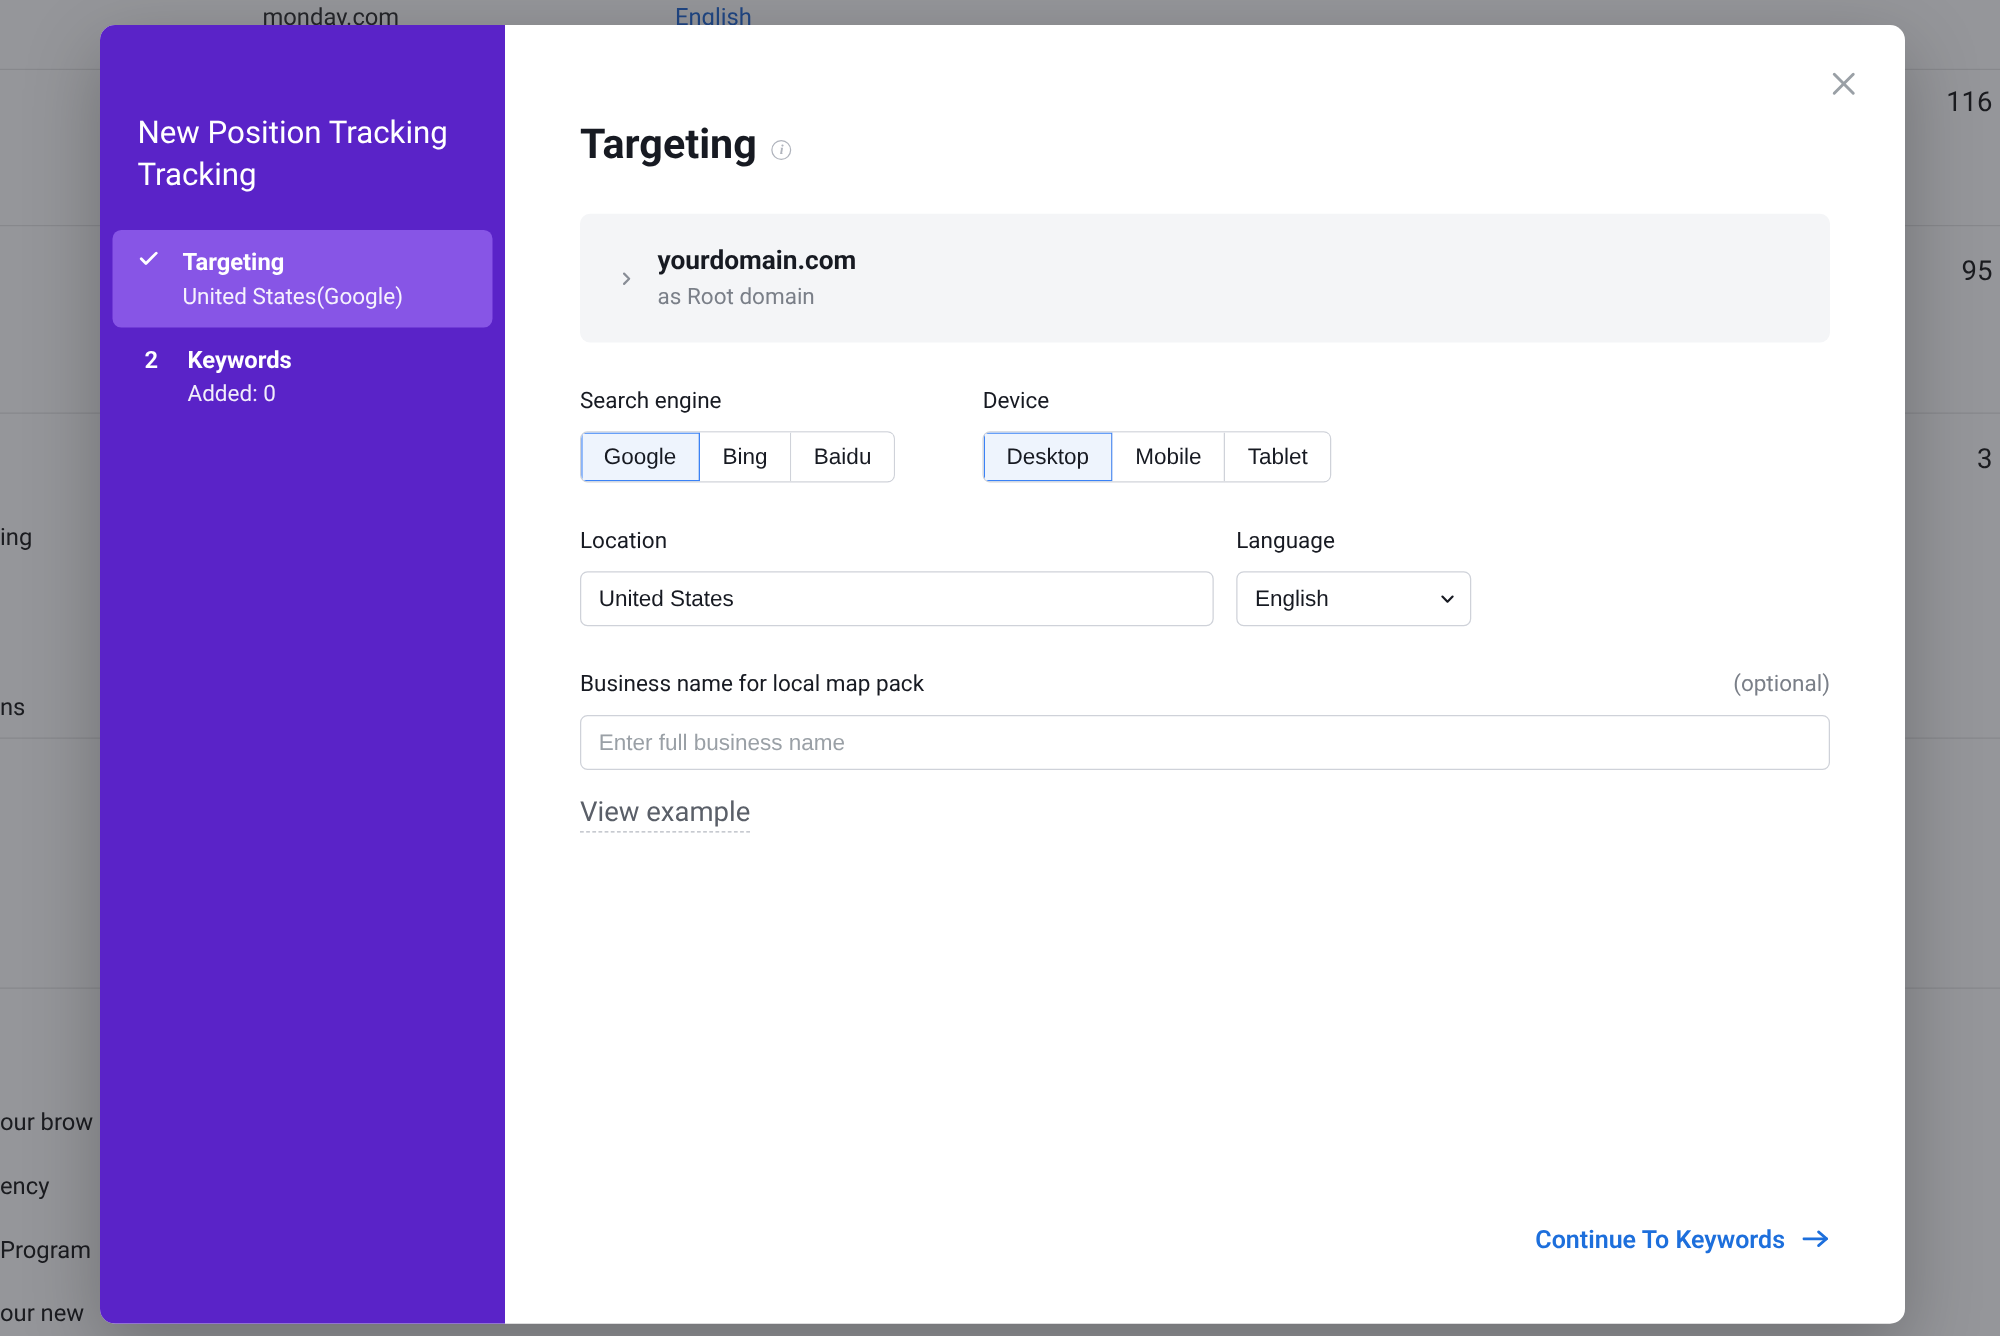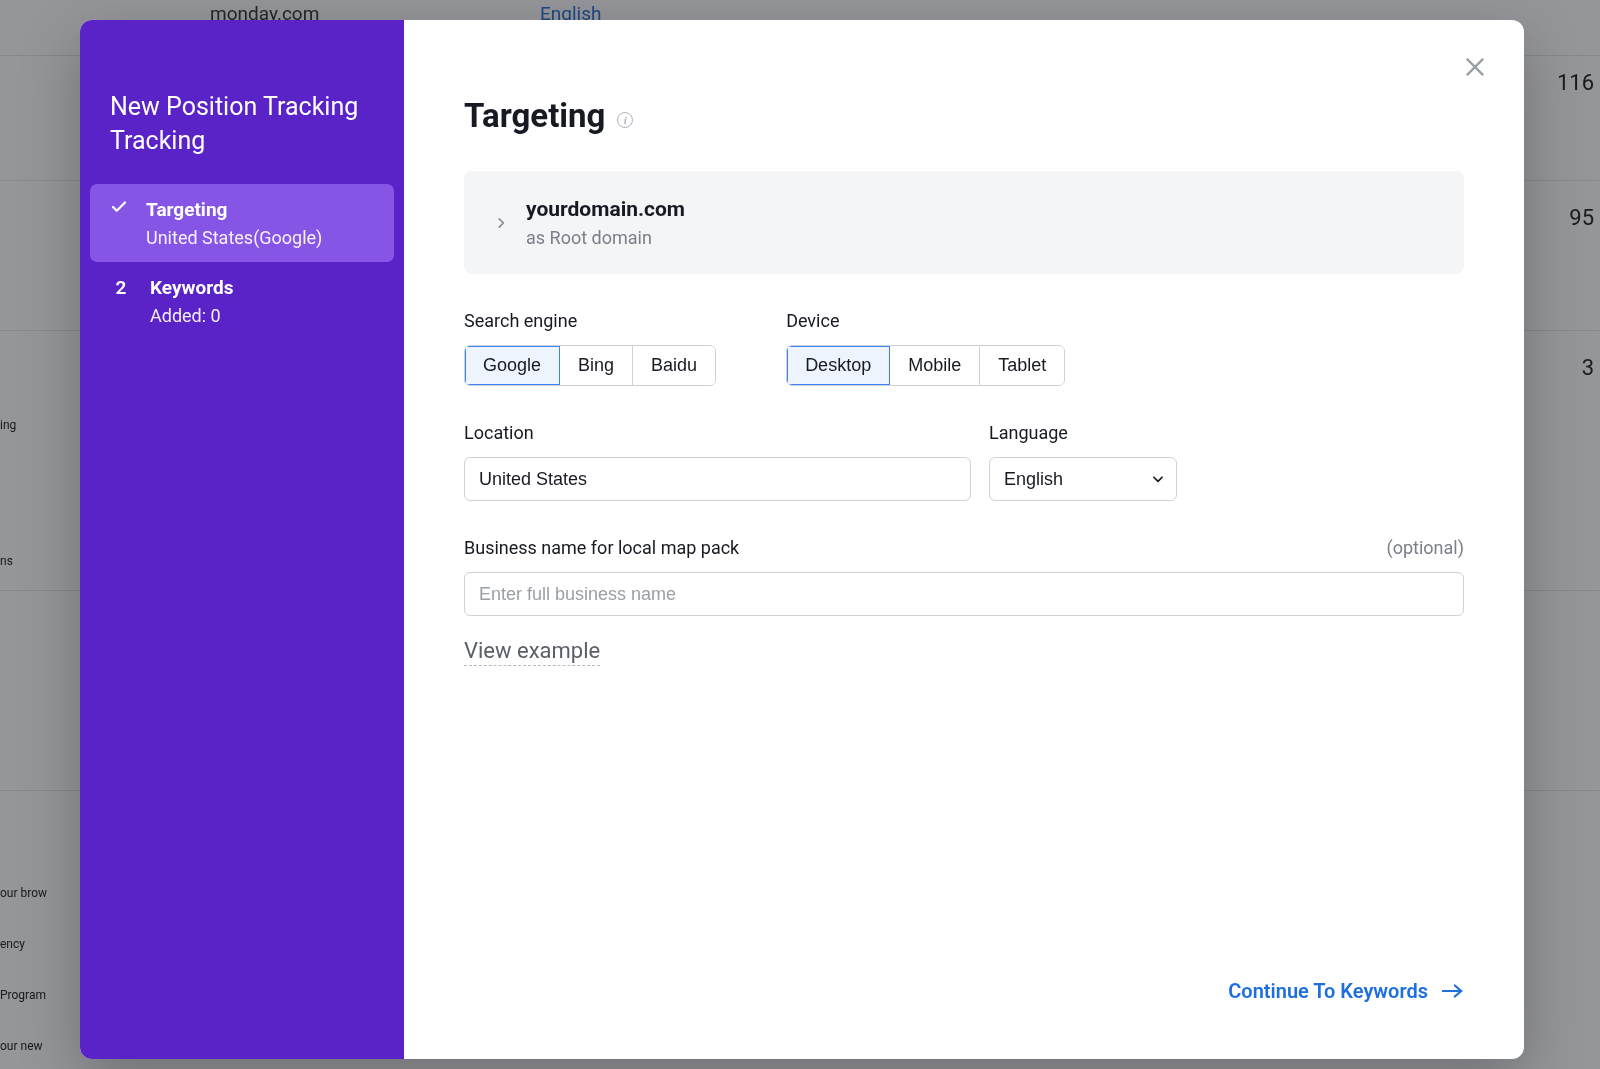--- a/index.html
+++ b/index.html
@@ -19,21 +19,21 @@
     inset: 0;
     padding: 0;
     color: #333;
     font-size: 19px;
   }
   .bg .monday { position: absolute; left: 210px; top: 2px; color: #333; }
   .bg .english { position: absolute; left: 540px; top: 2px; color: #2a6ed5; }
   .bg .left-text {
     position: absolute;
     left: 0;
-    font-size: 12px;
+    font-size: 19px;
     color: #222;
   }
   .bg .num-right {
     position: absolute;
     right: 0;
     font-size: 22px;
     color: #222;
     padding-right: 6px;
   }
   .bg .side-line {

